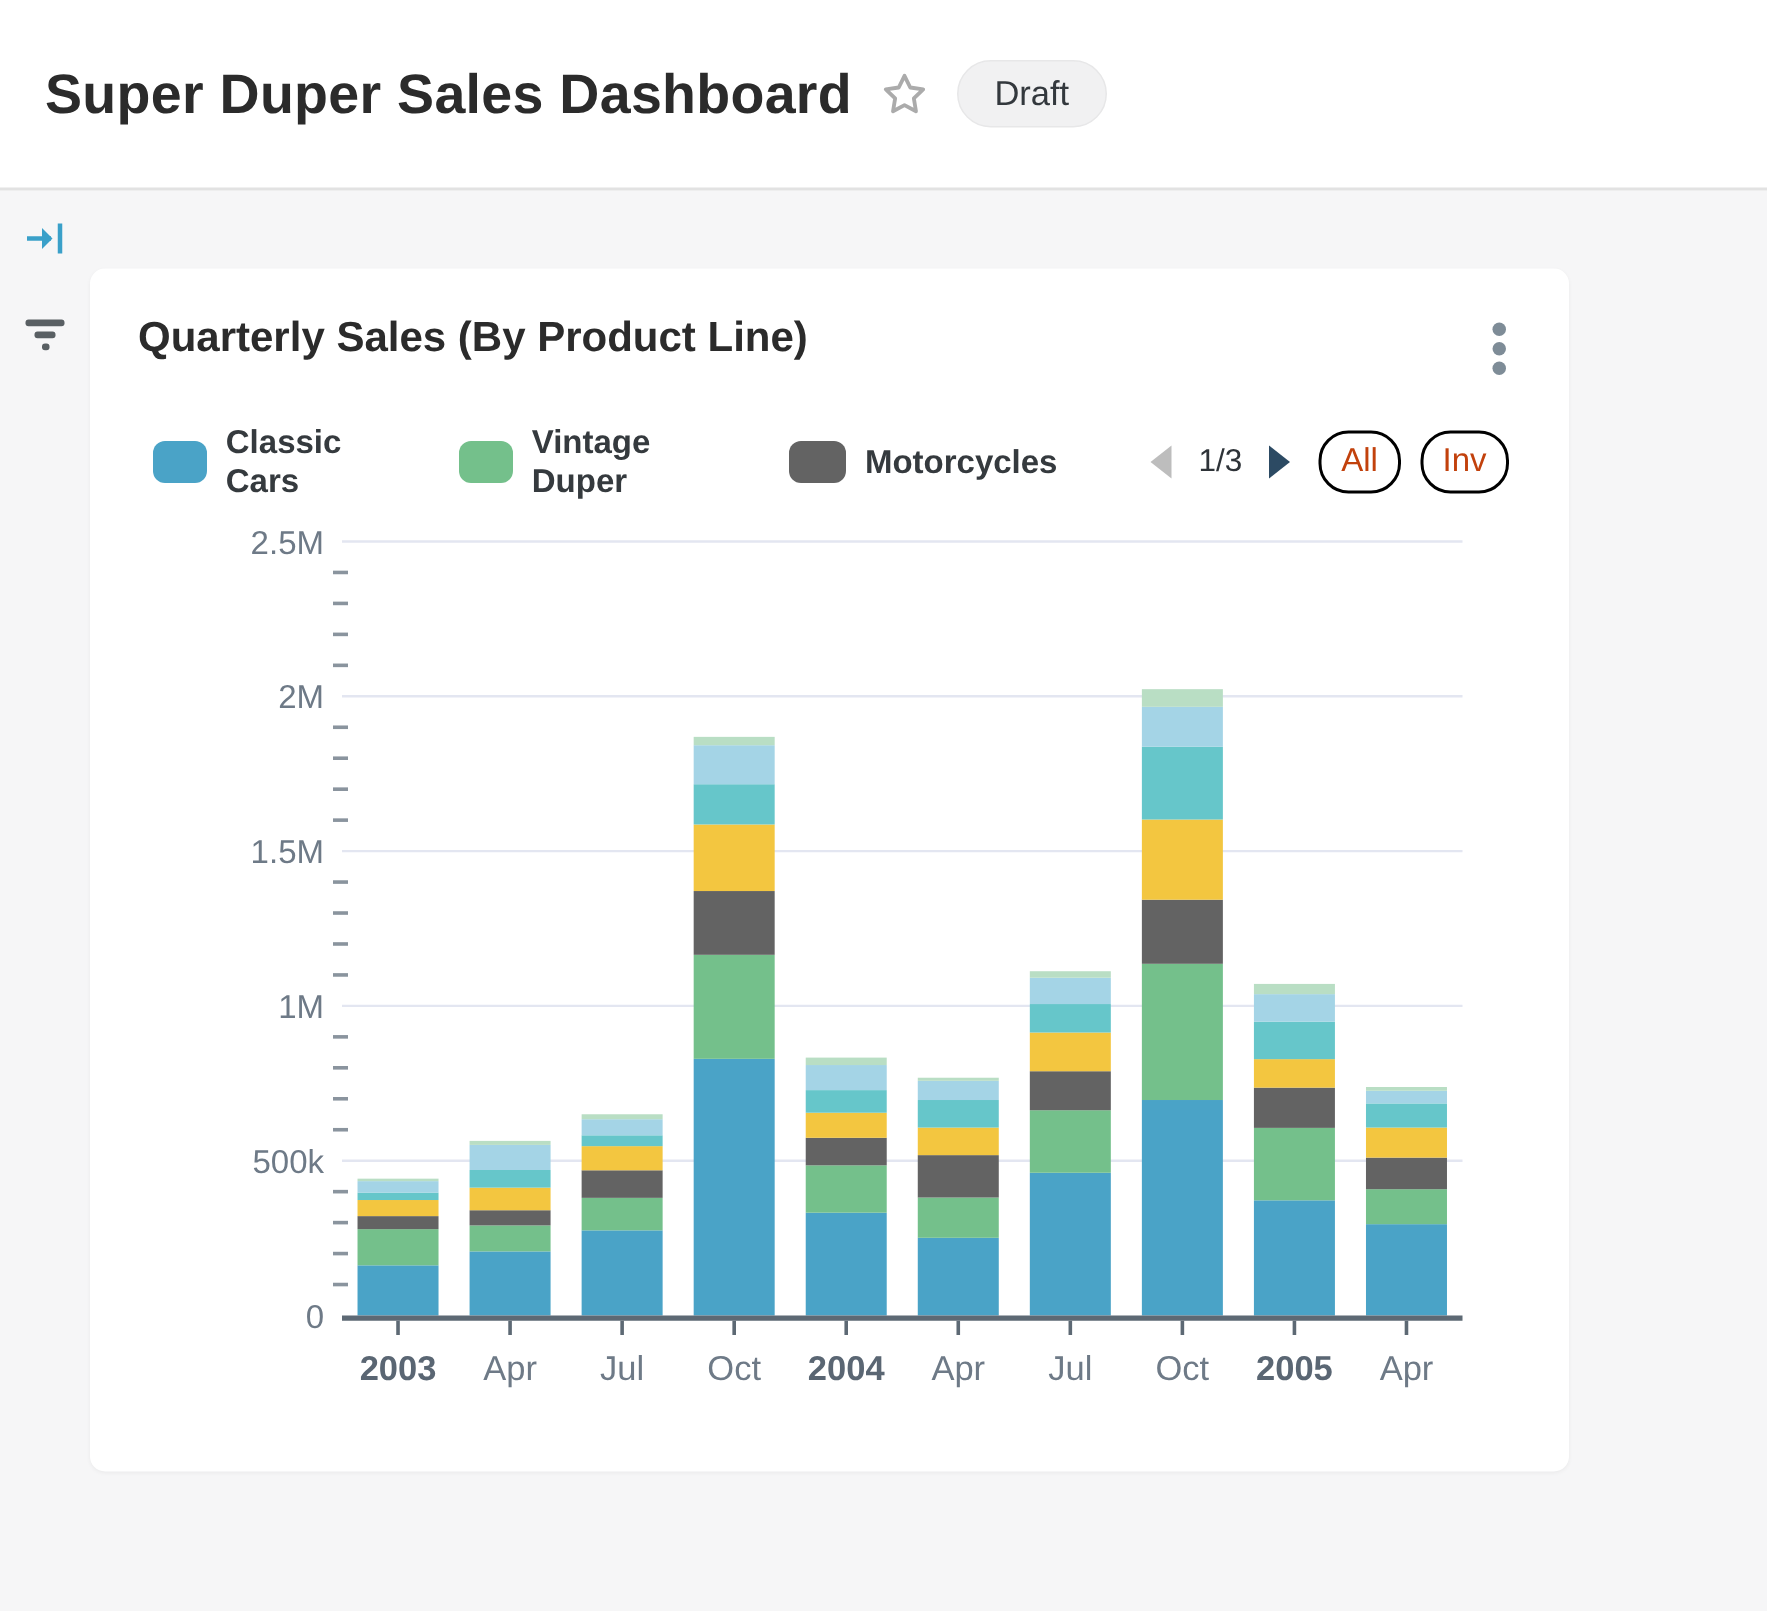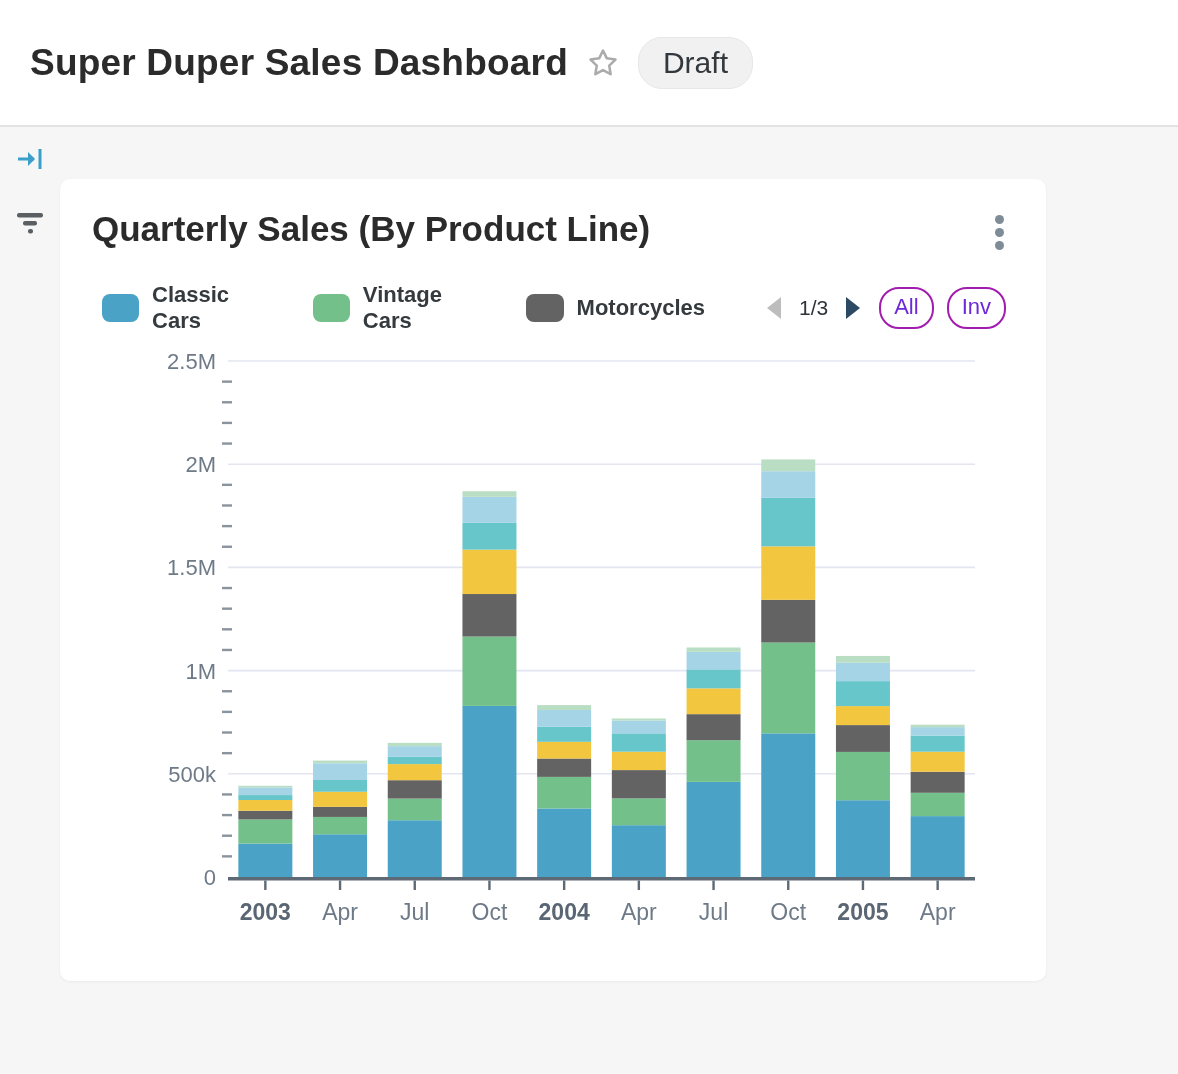--- a/index.html
+++ b/index.html
@@ -25,21 +25,21 @@
     font-weight:bold;
     color:#2b2b2b;
     letter-spacing:.2px;
   }
   .star-btn { background:none;border:none;cursor:pointer;display:flex;align-items:center; }
   .badge {
     background:#f1f1f2;
     border:1px solid #e7e7e8;
     border-radius:24px;
     padding:8px 24px;
-    font-size:30px;
+    font-size:23px;
     color:#33383d;
   }
   
   .workspace { position:relative; width:100%; height:947px; }
   .side-rail {
     position:absolute; left:0; top:14px; width:60px;
     display:flex; flex-direction:column; align-items:center; gap:30px;
   }
   .rail-btn { background:none;border:none;cursor:pointer;padding:4px;display:flex; }
   
@@ -48,38 +48,38 @@
     left:60px; top:52px;
     width:986px; height:802px;
     background:#ffffff;
     border-radius:10px;
     box-shadow:0 1px 3px rgba(0,0,0,.05);
   }
   .card-header {
     display:flex; align-items:flex-start; justify-content:space-between;
     padding:30px 36px 0 32px;
   }
-  .card-title { font-size:35px; font-weight:bold; color:#2b2b2b; }
+  .card-title { font-size:28px; font-weight:bold; color:#2b2b2b; }
   .kebab-btn { background:none;border:none;cursor:pointer; padding:2px 6px; }
   .kebab-btn .dot { width:9px;height:9px;border-radius:50%;background:#7e8c97;margin:4px 0; }
   
   .legend-row {
     display:flex; align-items:center;
     padding-left:42px; padding-right:40px;
     margin-top:34px; height:36px;
   }
   .legend-item { display:flex; align-items:center; margin-right:32px; cursor:pointer; }
   .legend-swatch { width:38px; height:28px; border-radius:8px; margin-right:13px; }
   .legend-label { font-size:22px; color:#353a3e;font-weight:bold; }
   .pager { display:flex; align-items:center; margin-left:24px; gap:12px; }
   .pager-arrow { background:none;border:none;cursor:pointer;display:flex;padding:2px; }
   .pager-text { font-size:21px; color:#2e3338; }
   .pill-btn {
-    border:2px solid #a21caf; border-radius:20px;
-    background:#ffffff; color:#6d28d9;
+    border:2px solid #000000; border-radius:20px;
+    background:#ffffff; color:#c2410c;
     font-size:22px; line-height:1;
     padding:7px 13px 9px 13px;
     margin-left:13px; cursor:pointer;
     font-family:inherit;
   }
   
   .chart-wrap { margin-top:12px; }
   svg text { font-family:"Liberation Sans","DejaVu Sans",sans-serif; }
 </style>
 </head>
@@ -125,21 +125,21 @@
     </div>
 
     <div class="legend-row">
       <div id="legend-items" style="display:flex;align-items:center;">
           <div class="legend-item">
             <span class="legend-swatch" style="background: rgb(74, 163, 199);"></span>
             <span class="legend-label">Classic Cars</span>
           </div>
           <div class="legend-item">
             <span class="legend-swatch" style="background: rgb(116, 192, 139);"></span>
-            <span class="legend-label">Vintage Cars</span>
+            <span class="legend-label">Vintage Duper</span>
           </div>
           <div class="legend-item">
             <span class="legend-swatch" style="background: rgb(99, 99, 99);"></span>
             <span class="legend-label">Motorcycles</span>
           </div>
         </div>
       <div class="pager">
         <button class="pager-arrow">
           <svg width="22" height="26" viewBox="0 0 22 26">
             <path d="M18 2 L4 13 L18 24 Z" fill="#bdbdbd"></path>

